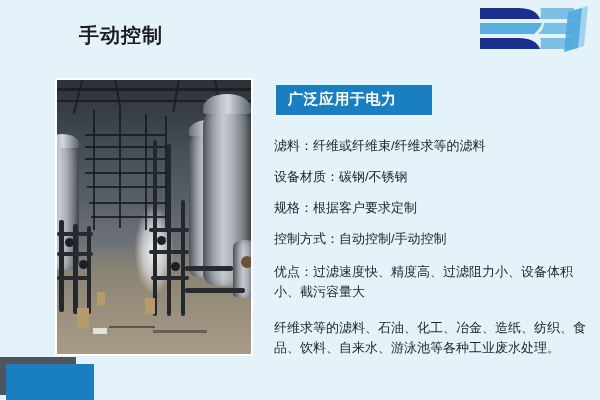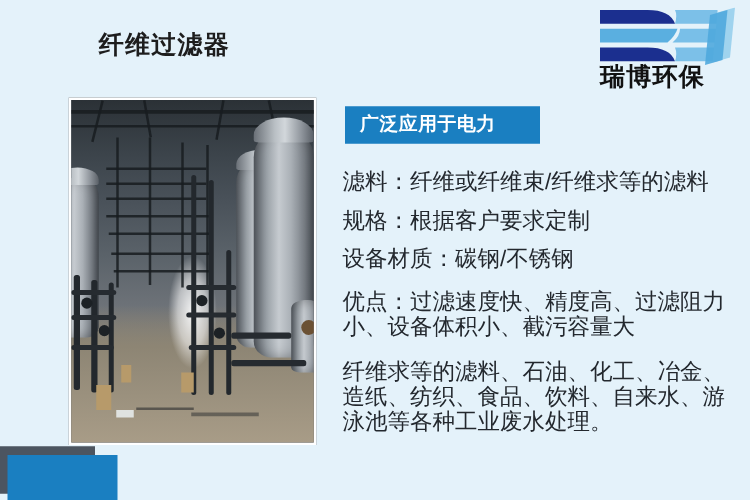--- a/index.html
+++ b/index.html
@@ -160,21 +160,21 @@
   }
 
   
   .spec-list {
     position: absolute;
     left: 274px;
     top: 138px;
     width: 322px;
   }
   .spec-line {
-    font-size: 18px;
+    font-size: 13px;
     color: #23282e;
     line-height: 15px;
     margin-bottom: 16px;
     white-space: nowrap;
   }
   .spec-line.wrap {
     white-space: normal;
     line-height: 20px;
   }
   .spec-line.last {
@@ -182,34 +182,33 @@
   }
 </style>
 </head>
 <body>
 
 <div id="slide">
 
   <div class="deco-gray"></div>
   <div class="deco-blue"></div>
 
-  <div class="page-title">纤维过滤器</div>
+  <div class="page-title">手动控制</div>
 
   <div class="logo">
     <svg class="logo-mark" viewBox="0 0 112 46">
       <path d="M2 2 L40 2 Q58 2 62 13 L2 13 Z" fill="#1b2f8f"></path>
       <path d="M62 2 L96 2 L96 13 L62 13 Q64 6 62 2 Z" fill="#7cc0e8"></path>
       <path d="M2 17 L64 17 Q62 23 56 28 L2 28 Z" fill="#5aafe0"></path>
       <path d="M66 17 L96 17 L96 28 L60 28 Q66 23 66 17 Z" fill="#79bfe8"></path>
       <path d="M2 32 L40 32 Q58 32 62 43 L2 43 Z" fill="#1b2f8f"></path>
       <path d="M62 32 L96 32 L96 43 L62 43 Q64 37 62 32 Z" fill="#7cc0e8"></path>
       <path d="M96 4 L110 0 L106 40 L92 44 Z" fill="#9fd3ee"></path>
       <path d="M90 6 L104 2 L100 42 L86 46 Z" fill="#4fa8dd" opacity="0.9"></path>
     </svg>
-    <div class="logo-text">瑞博环保</div>
   </div>
 
   <div class="photo-frame">
     <div class="photo">
 
       <div class="beam" style="left:0;top:8px;width:198px;height:3px;"></div>
       <div class="beam" style="left:0;top:20px;width:198px;height:2px;"></div>
       <div class="beam" style="left:20px;top:0;width:2px;height:34px;transform:rotate(14deg);"></div>
       <div class="beam" style="left:60px;top:0;width:2px;height:30px;transform:rotate(-10deg);"></div>
       <div class="beam" style="left:118px;top:0;width:2px;height:32px;transform:rotate(10deg);"></div>
@@ -264,19 +263,20 @@
       <div style="position:absolute;left:36px;top:248px;width:14px;height:6px;background:#dfe2e0;"></div>
     </div>
   </div>
 
   <div class="section-badge">
     <span>广泛应用于电力</span>
   </div>
 
   <div class="spec-list">
     <div class="spec-line">滤料：纤维或纤维束/纤维求等的滤料</div>
+    <div class="spec-line">设备材质：碳钢/不锈钢</div>
     <div class="spec-line">规格：根据客户要求定制</div>
-    <div class="spec-line">设备材质：碳钢/不锈钢</div>
+    <div class="spec-line">控制方式：自动控制/手动控制</div>
     <div class="spec-line wrap">优点：过滤速度快、精度高、过滤阻力小、设备体积小、截污容量大</div>
     <div class="spec-line wrap last">纤维求等的滤料、石油、化工、冶金、造纸、纺织、食品、饮料、自来水、游泳池等各种工业废水处理。</div>
   </div>
 
 </div>
 
 </body></html>

